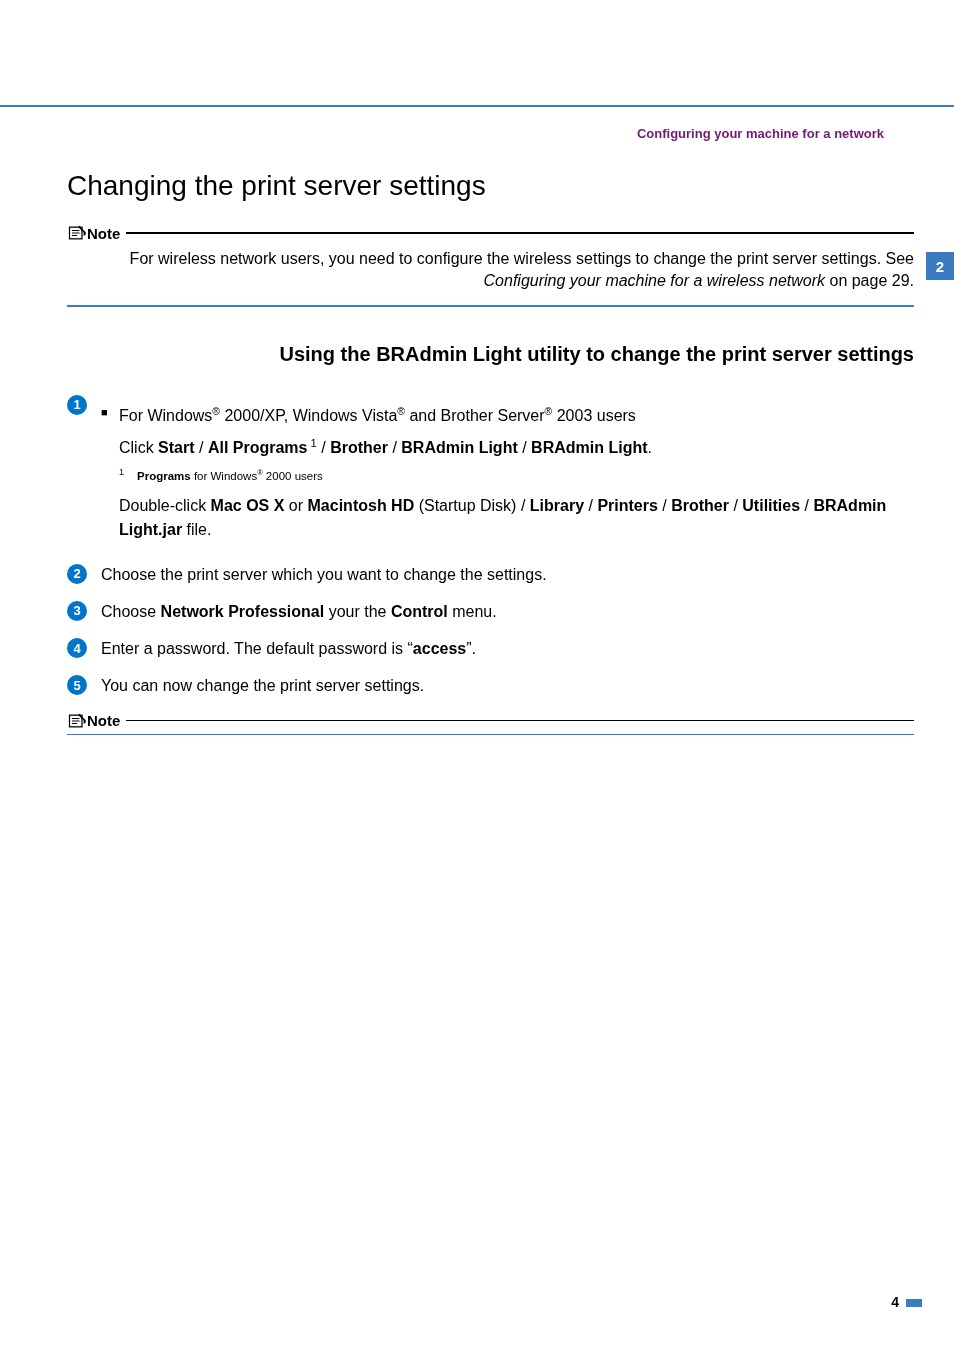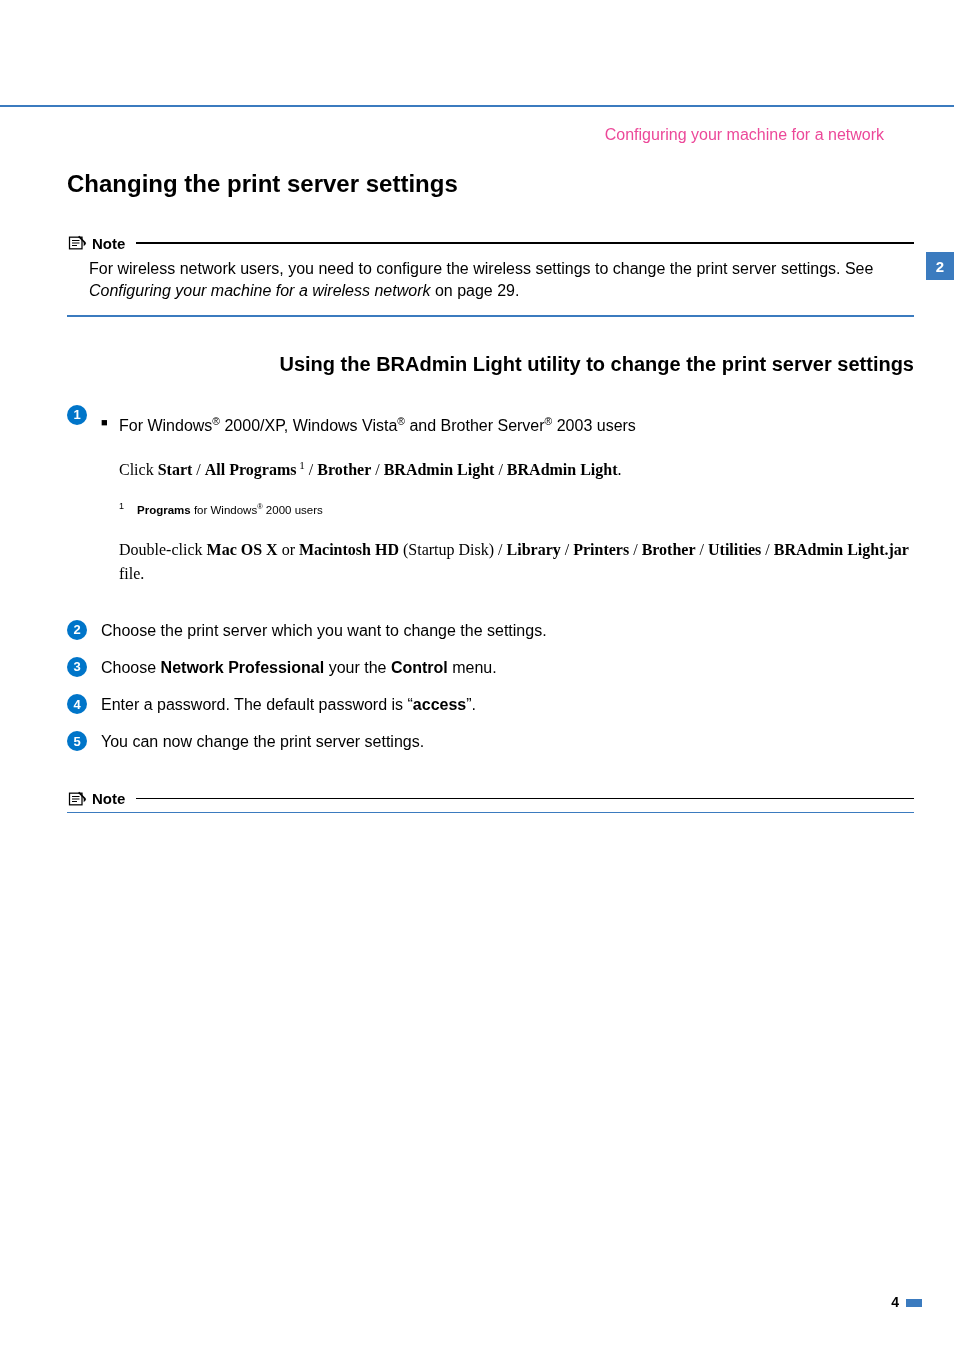--- a/index.html
+++ b/index.html
@@ -16,22 +16,23 @@
       top: 105px;
       left: 0;
       right: 0;
       height: 2px;
       background: #3b7bbf;
     }
     .header-text {
       position: absolute;
       top: 126px;
       right: 70px;
-      font-size: 16px;
-      color: #ec4899;
+      font-size: 13px;
+      color: #701a75;
+      font-weight: bold;
     }
     .side-tab {
       position: absolute;
       right: 0;
       top: 252px;
       width: 28px;
       height: 28px;
       background: #3b7bbf;
       color: #fff;
       font-size: 15px;
@@ -40,32 +41,30 @@
       align-items: center;
       justify-content: center;
     }
     .content {
       position: absolute;
       top: 170px;
       left: 67px;
       right: 40px;
     }
     h1 {
-      font-size: 24px;
-      font-weight: bold;
+      font-size: 28px;
+      font-weight: normal;
       margin-bottom: 22px;
     }
     .note-block {
       margin: 8px 0 12px 0;
     }
     .note-header {
       display: flex;
       align-items: center;
-      gap: 5px;
-      margin-top: 36px;
     }
     .note-icon {
       width: 20px;
       height: 18px;
       display: inline-flex;
       align-items: center;
       justify-content: center;
     }
     .note-icon svg { width: 20px; height: 18px; }
     .note-label {
@@ -75,20 +74,21 @@
     .note-line {
       flex: 1;
       height: 1.5px;
       background: #000;
       margin-left: 6px;
     }
     .note-body {
       font-size: 16px;
       line-height: 1.35;
       padding: 6px 0 10px 22px;
+      text-align: right;
     }
     .note-body .italic { font-style: italic; }
     .note-bottom {
       height: 1.5px;
       background: #3b7bbf;
       margin-top: 4px;
     }
     h2 {
       font-size: 20px;
       font-weight: bold;
@@ -126,22 +126,21 @@
     }
     .sub-item::before {
       content: "■";
       position: absolute;
       left: 0;
       top: 1px;
       font-size: 11px;
     }
     .indent {
       padding-left: 18px;
-      margin: 20px 0;
-      font-family: Liberation Serif, serif;
+      margin: 8px 0;
     }
     .footnote {
       font-size: 11.5px;
       padding-left: 36px;
       margin: 8px 0 10px 0;
       position: relative;
     }
     .footnote .fn-num {
       position: absolute;
       left: 18px;

